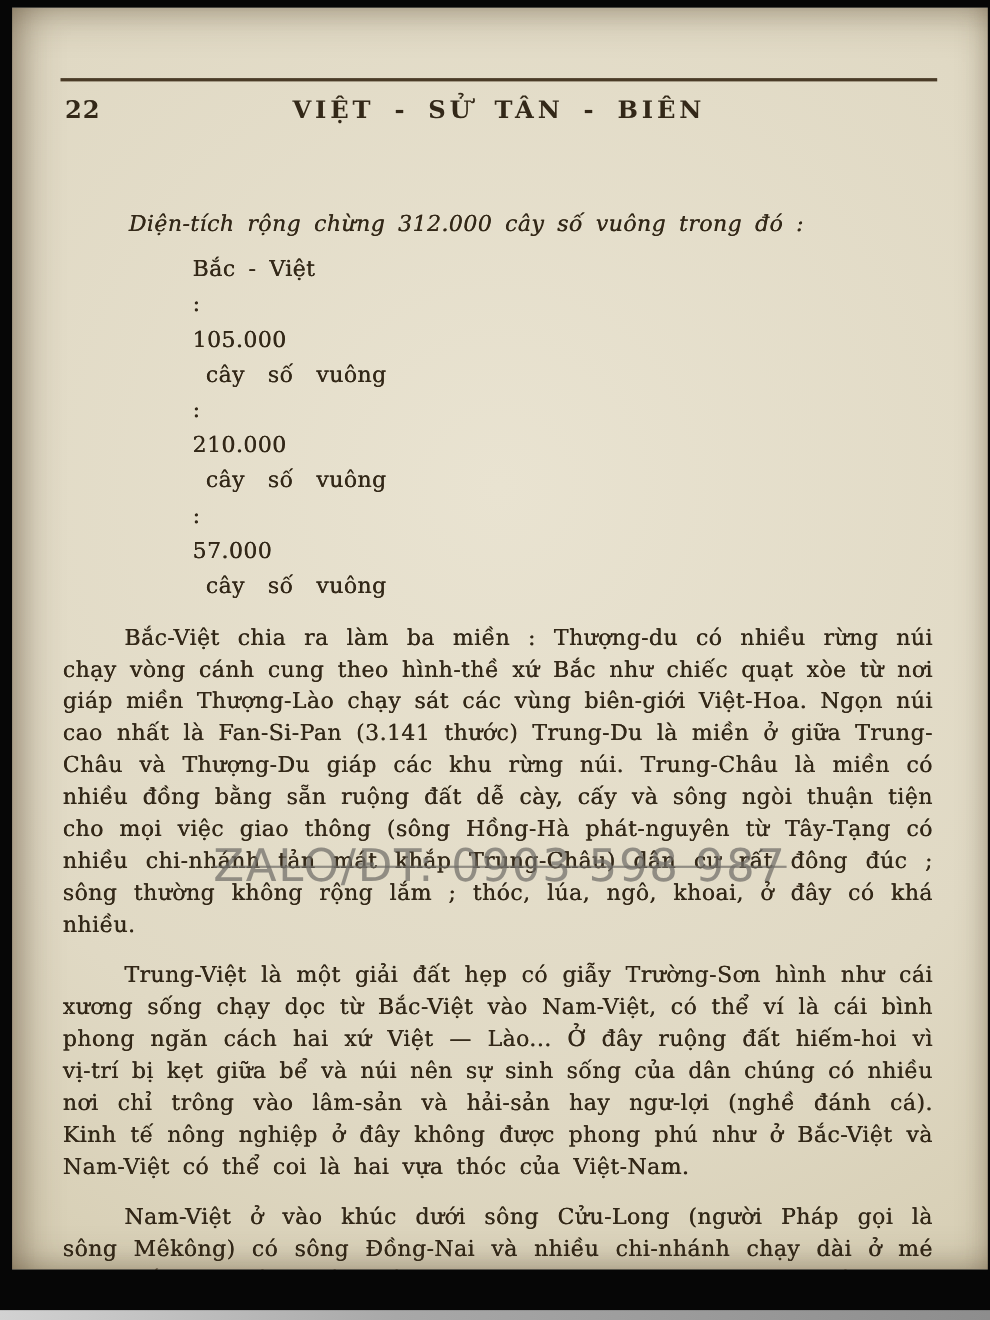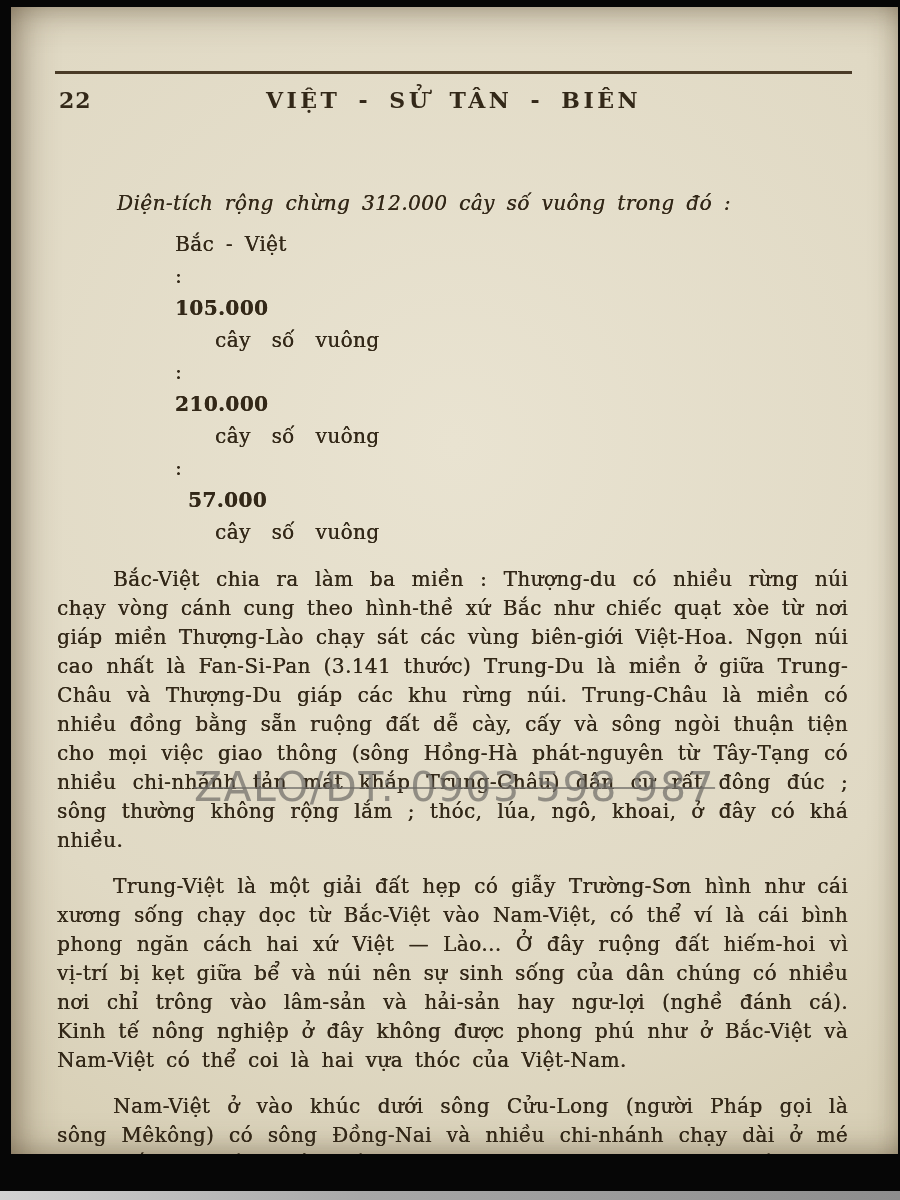--- a/index.html
+++ b/index.html
@@ -64,22 +64,22 @@
   .area-table {
     margin:4px 0 14px 118px;
   }
   .area-row {
     display:flex;
     line-height:32px;
     flex-direction:column;
   }
   .area-row .region { width:146px; }
   .area-row .sep    { width:28px; text-align:left; }
-  .area-row .value  { width:92px; text-align:right;font-weight:bold; }
-  .area-row .unit   { margin-left:40px; word-spacing:14px; }
+  .area-row .value  { width:92px; text-align:left; }
+  .area-row .unit   { margin-left:12px; word-spacing:14px; }
   .para {
     margin-top:17px;
     text-indent:56px;
     text-align:justify;
   }
   .watermark {
     position:absolute;
     top:756px; left:50%;
     transform:translateX(-50%);
     white-space:nowrap;

